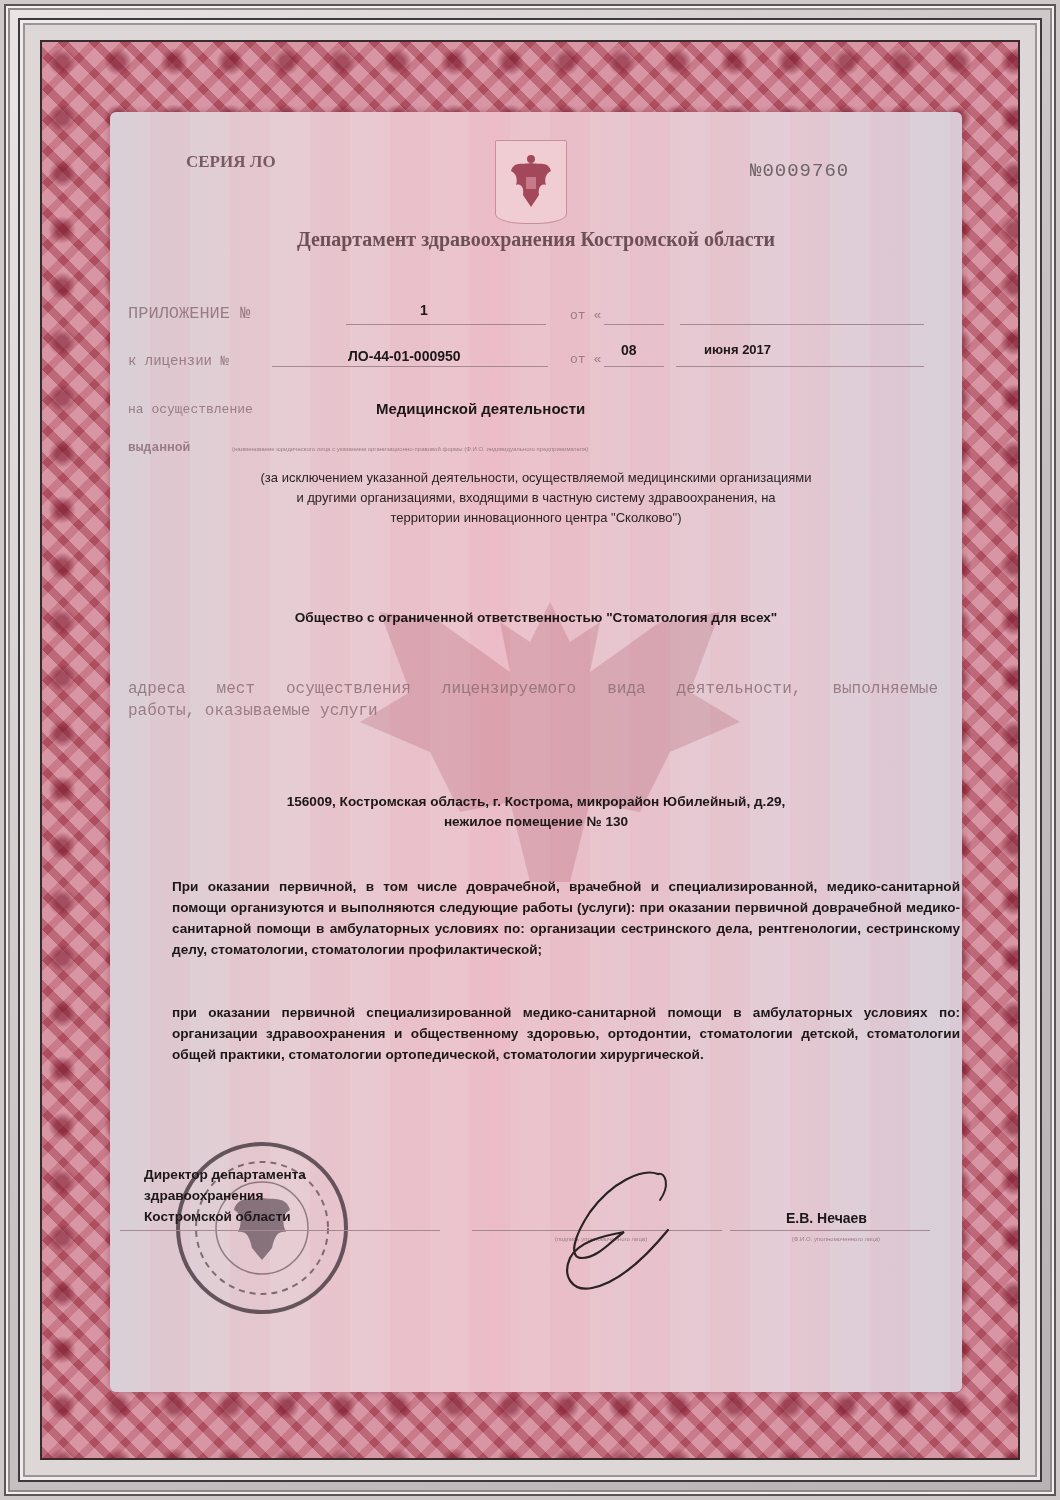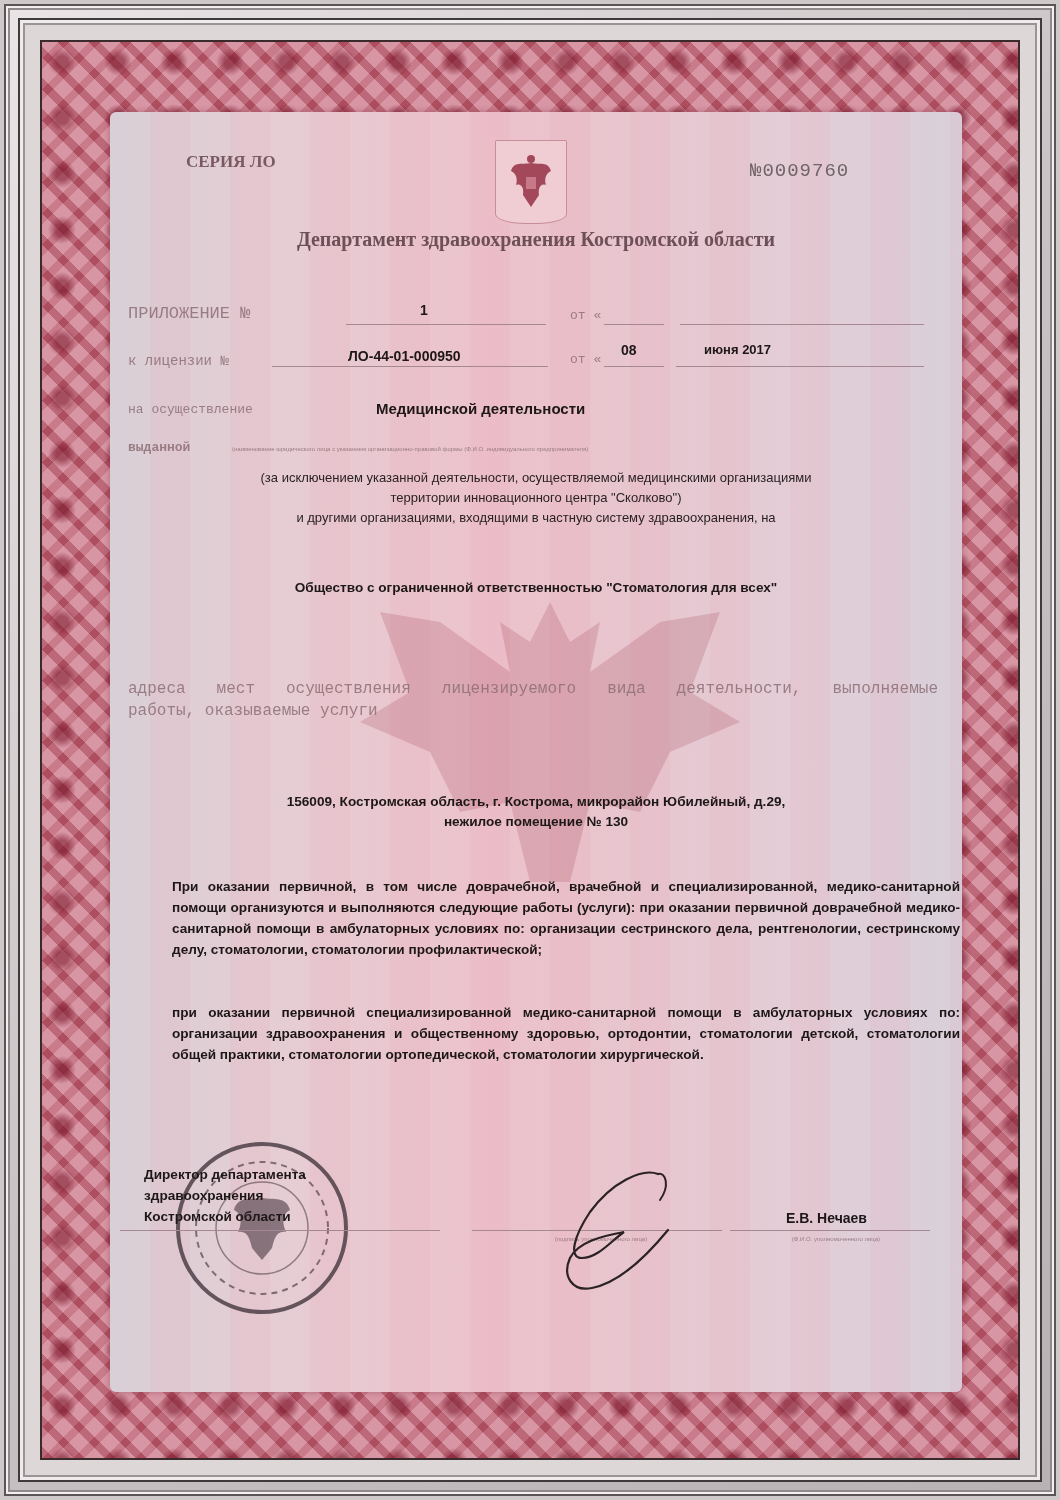--- a/index.html
+++ b/index.html
@@ -115,25 +115,25 @@
   <div class="uline" style="left:566px; top:254px; width:248px;"></div>
 
   <div class="abs faint" style="left:18px; top:290px; font-size:13px;">на осуществление</div>
   <div class="abs bold-black" style="left:266px; top:288px; font-size:15px;">Медицинской деятельности</div>
 
   <div class="abs faint" style="left:18px; top:328px; font-size:13px; font-weight:bold;">выданной</div>
   <div class="abs caption" style="left:122px; top:334px; width:690px; white-space:nowrap; overflow:hidden;">(наименование юридического лица с указанием организационно-правовой формы (Ф.И.О. индивидуального предпринимателя)</div>
 
   <div class="abs" style="left:0; width:852px; top:356px; text-align:center; font-size:13px; line-height:20px; color:#2a2224;">
     <div>(за исключением указанной деятельности, осуществляемой медицинскими организациями</div>
+    <div>и другими организациями, входящими в частную систему здравоохранения, на</div>
     <div>территории инновационного центра "Сколково")</div>
-    <div>и другими организациями, входящими в частную систему здравоохранения, на</div>
   </div>
 
-  <div class="abs bold-black" style="left:0; width:852px; top:468px; text-align:center; font-size:13.6px;">Общество с ограниченной ответственностью "Стоматология для всех"</div>
+  <div class="abs bold-black" style="left:0; width:852px; top:498px; text-align:center; font-size:13.6px;">Общество с ограниченной ответственностью "Стоматология для всех"</div>
 
   <div class="abs faint" style="left:18px; top:566px; width:810px; font-size:16px; line-height:22px; text-align:justify; text-align-last:justify;">адреса мест осуществления лицензируемого вида деятельности, выполняемые</div>
   <div class="abs faint" style="left:18px; top:588px; font-size:16px; line-height:22px;">работы, оказываемые услуги</div>
 
   <div class="abs bold-black" style="left:0; width:852px; top:680px; text-align:center; font-size:13.6px; line-height:20px;">
     <div>156009, Костромская область, г. Кострома, микрорайон Юбилейный, д.29,</div>
     <div>нежилое помещение № 130</div>
   </div>
 
   <div class="para" style="top:764px;">При оказании первичной, в том числе доврачебной, врачебной и специализированной, медико-санитарной помощи организуются и выполняются следующие работы (услуги): при оказании первичной доврачебной медико-санитарной помощи в амбулаторных условиях по: организации сестринского дела, рентгенологии, сестринскому делу, стоматологии, стоматологии профилактической;</div>

